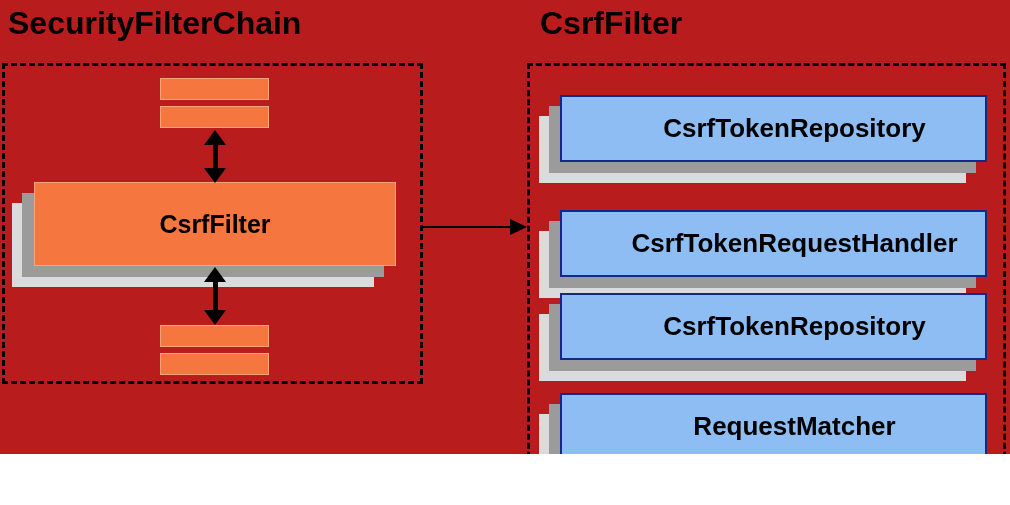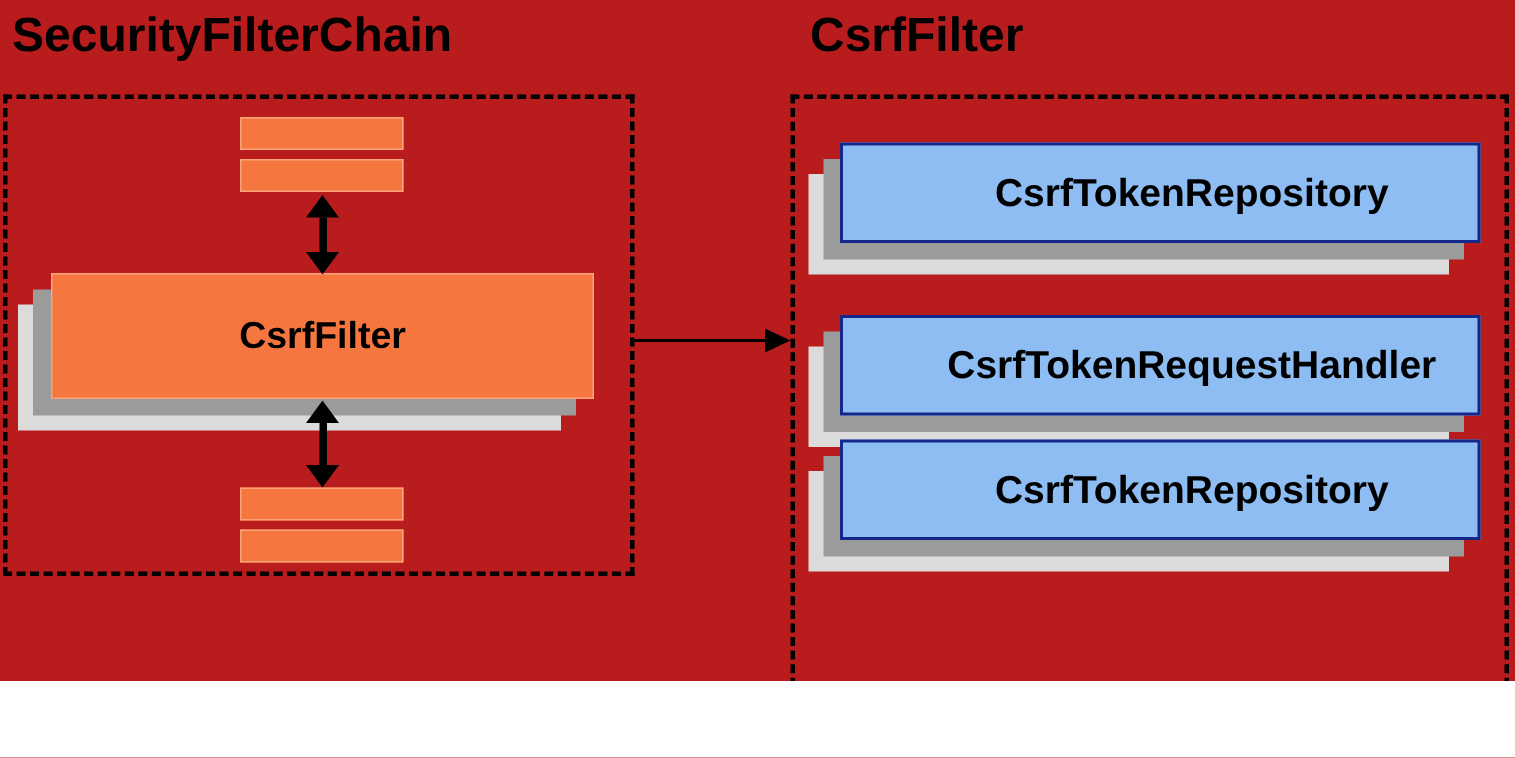--- a/index.html
+++ b/index.html
@@ -166,14 +166,17 @@
   </div>
 
   <div id="component-1" class="component-box">
     <span>CsrfTokenRequestHandler</span>
   </div>
 
   <div id="component-2" class="component-box">
     <span>CsrfTokenRepository</span>
   </div>
 
+  <div id="component-3" class="component-box">
+    <span>RequestMatcher</span>
+  </div>
 
 </div>
 
 </body></html>

